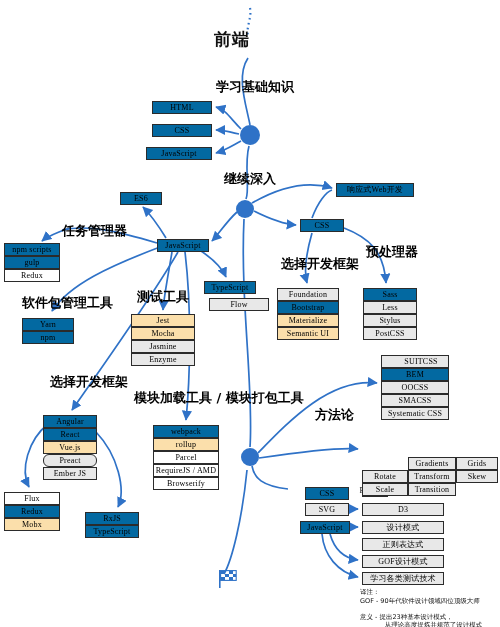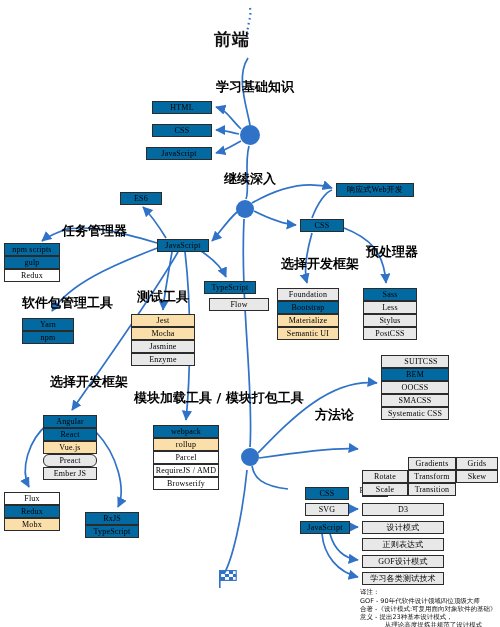--- a/index.html
+++ b/index.html
@@ -108,21 +108,20 @@
   <div class="cnlabel" style="left:22px;top:294px;">软件包管理工具</div>
   <div class="cnlabel" style="left:137px;top:288px;">测试工具</div>
   <div class="cnlabel" style="left:50px;top:373px;">选择开发框架</div>
   <div class="cnlabel" style="left:134px;top:389px;">模块加载工具 / 模块打包工具</div>
   <div class="cnlabel" style="left:281px;top:255px;">选择开发框架</div>
   <div class="cnlabel" style="left:366px;top:243px;">预处理器</div>
   <div class="cnlabel" style="left:315px;top:406px;">方法论</div>
 
   <div class="note" style="left:360px;top:588px;">译注：</div>
   <div class="note" style="left:360px;top:597px;">GOF - 90年代软件设计领域四位顶级大师</div>
-  <div class="note" style="left:360px;top:605px;">合著 -《设计模式:可复用面向对象软件的基础》</div>
   <div class="note" style="left:360px;top:613px;">意义 - 提出23种基本设计模式，</div>
   <div class="note" style="left:360px;top:621px;">            从理论高度提炼并规范了设计模式</div>
 
   <svg class="flag" style="left:216px;top:568px;" width="22" height="22" viewBox="0 0 22 22">
     <rect x="3" y="2" width="1.6" height="18" fill="#2f72c7"></rect>
     <g fill="#2f72c7">
       <rect x="5" y="3" width="4" height="3"></rect>
         <rect x="13" y="3" width="4" height="3"></rect>
       <rect x="9" y="6" width="4" height="3"></rect>
         <rect x="17" y="6" width="3" height="3"></rect>

